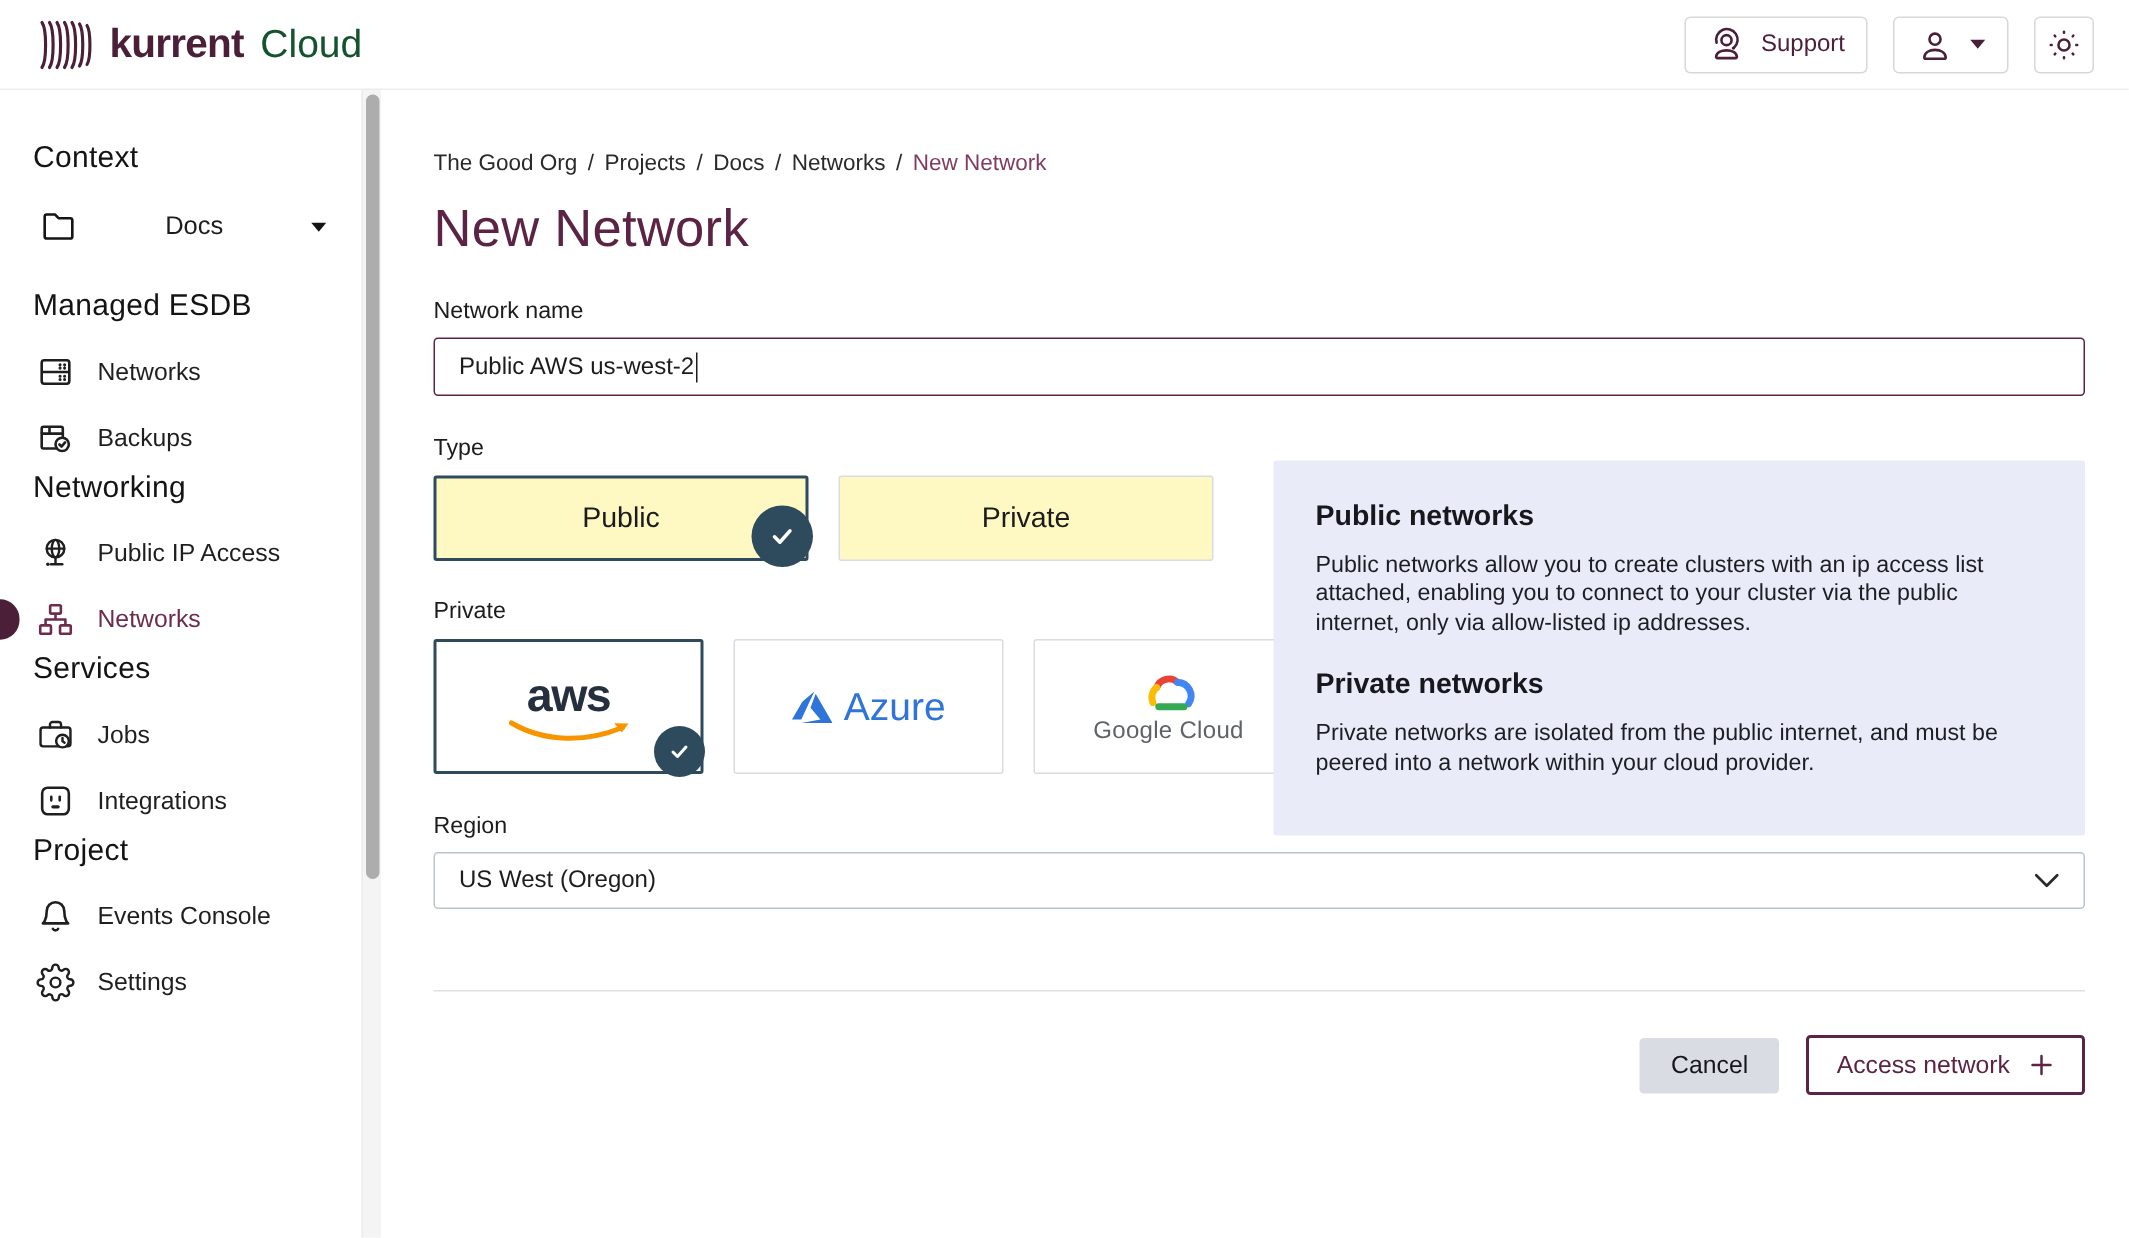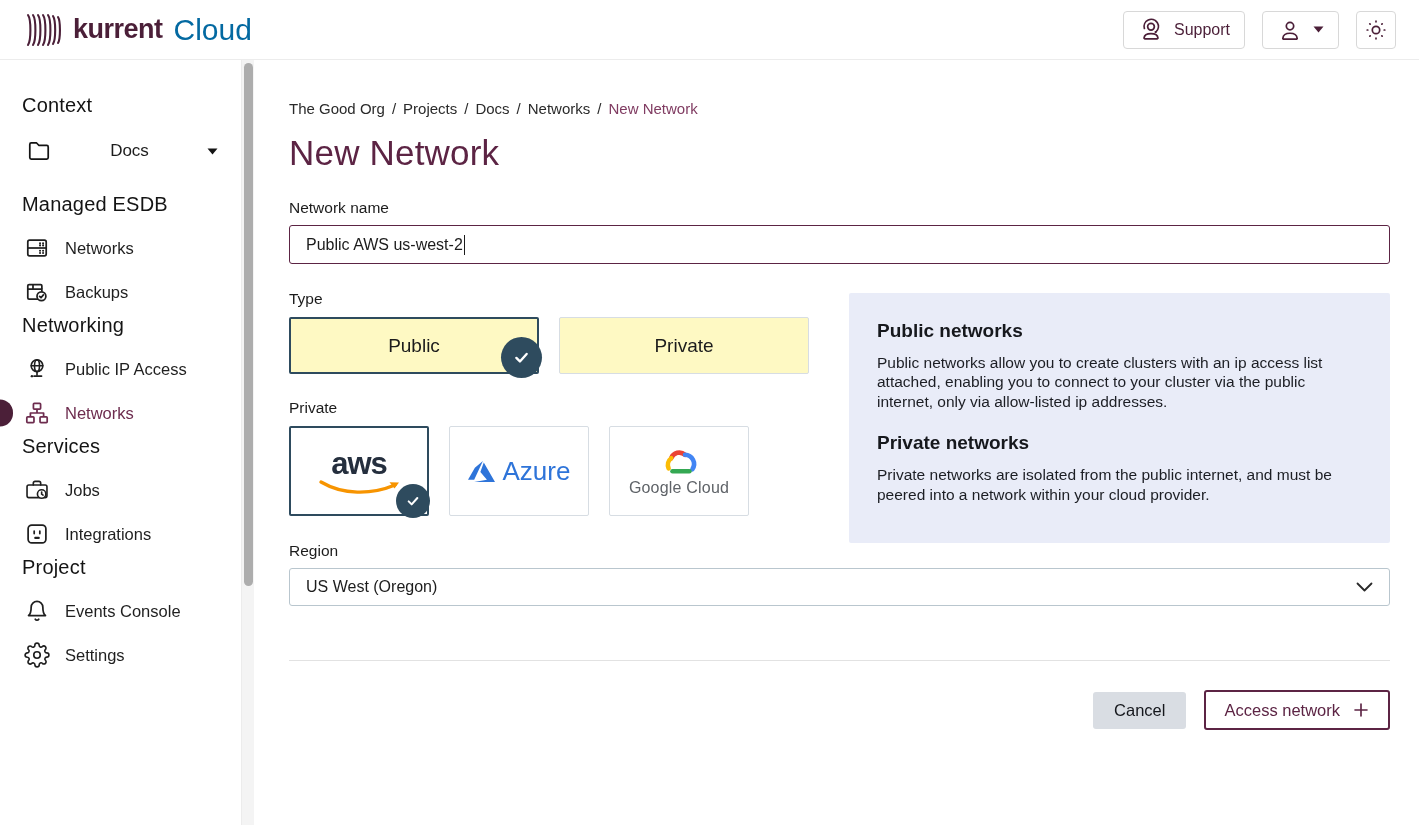--- a/index.html
+++ b/index.html
@@ -6,21 +6,21 @@
   html,body { width:1419px; height:825px; overflow:hidden; background:#fff;
     font-family:"Liberation Sans", sans-serif; color:#1c1c1c; }
 
   
   .header { position:absolute; top:0; left:0; width:1419px; height:60px;
     background:#fff; border-bottom:1px solid #ececec; display:flex; align-items:center;
     padding:0 23px 0 24px; z-index:5; }
   .brand { display:flex; align-items:center; gap:9px; }
   .brand-mark { display:block; }
   .brand-name { font-size:27px; font-weight:700; color:#4b1f38; letter-spacing:-0.5px; }
-  .brand-suffix { font-size:30px; font-weight:300; color:#0369a1; margin-left:2px; }
+  .brand-suffix { font-size:26px; font-weight:300; color:#14532d; margin-left:2px; }
   .header-right { margin-left:auto; display:flex; align-items:center; gap:17px; }
   .hbtn { height:38px; border:1px solid #d8d8d8; border-radius:4px; background:#fff;
     display:flex; align-items:center; gap:10px; padding:0 14px; color:#4b1f38;
     font-size:16px; cursor:pointer; }
   .hbtn svg { display:block; }
 
   
   .sidebar { position:absolute; top:60px; left:0; width:256px; bottom:0; background:#fff;
     padding-top:34px; }
   .side-scroll-track { position:absolute; top:0; right:2px; width:13px; bottom:0;
@@ -60,38 +60,38 @@
   .type-row { margin-top:9px; display:flex; gap:20px; }
   .choice-card { position:relative; width:250px; height:57px; background:#fef9c3;
     border:1px solid #d7dde3; border-radius:2px; display:flex; align-items:center;
     justify-content:center; font-size:19px; color:#1c1c1c; cursor:pointer; }
   .choice-card.selected { border:2px solid #2e4b5e; }
   .check-badge { position:absolute; right:-5px; bottom:-6px; width:41px; height:41px;
     border-radius:50%; background:#2e4b5e; display:flex; align-items:center;
     justify-content:center; }
 
   .provider-row { margin-top:9px; display:flex; gap:20px; }
-  .provider-card { position:relative; width:140px; height:90px; background:#fff;
+  .provider-card { position:relative; width:180px; height:90px; background:#fff;
     border:1px solid #d7dde3; border-radius:2px; display:flex; flex-direction:column;
     align-items:center; justify-content:center; cursor:pointer; }
   .provider-card.selected { border:2px solid #2e4b5e; }
   .provider-card .check-badge { width:34px; height:34px; right:-3px; bottom:-4px; }
   .aws-word { font-size:31px; font-weight:700; color:#252f3e; letter-spacing:-1px;
     line-height:1; margin-top:2px; }
   .azure-wrap { display:flex; align-items:center; gap:8px;justify-content:center; }
   .azure-word { font-size:26px; font-weight:400; color:#2e74d9; }
   .gcloud-wrap { display:flex; flex-direction:column; align-items:center; gap:2px; }
   .gcloud-word { font-size:16px; color:#5f6368; letter-spacing:0.2px; }
 
   .select { margin-top:8px; width:100%; height:38px; border:1px solid #b9c6ce;
     border-radius:3px; display:flex; align-items:center; padding:0 16px; font-size:16px;
     color:#1c1c1c; cursor:pointer; background:#fff; }
   .select .chev { margin-left:auto; }
 
-  .info-panel { position:absolute; top:233px; left:593px; width:541px; height:250px;
+  .info-panel { position:absolute; top:247px; left:593px; width:541px; height:250px;
     background:#e9ecf8; border-radius:2px; padding:27px 28px; }
   .info-heading { font-size:19px; font-weight:700; color:#16181d; margin-bottom:11px; }
   .info-body { font-size:15.5px; line-height:1.25; color:#1c1e24; margin-bottom:21px; }
 
   .divider { margin-top:54px; border-top:1px solid #e2e2e2; width:100%; }
   .actions { margin-top:29px; display:flex; justify-content:flex-end; align-items:center;
     gap:18px; }
   .btn-cancel { height:37px; padding:0 21px; background:#d9dde3; border:none;
     border-radius:3px; font-size:16.5px; color:#15171c; cursor:pointer;
     font-family:inherit; }

